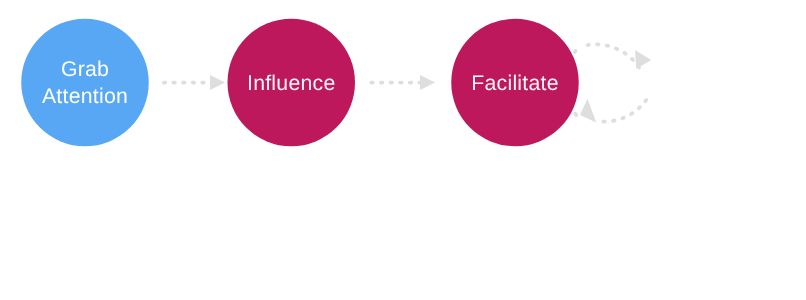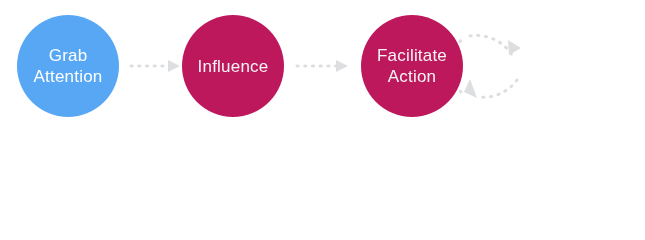--- a/index.html
+++ b/index.html
@@ -84,17 +84,16 @@
     <span class="node-line">Grab</span>
     <span class="node-line">Attention</span>
   </div>
 
   <div class="node muted" style="left:182px">
     <span class="node-line">Influence</span>
   </div>
 
   <div class="node muted" style="left:361px">
     <span class="node-line">Facilitate</span>
-    <span class="node-line">Action</span>
   </div>
 
 
 </div>
 
 </body></html>

